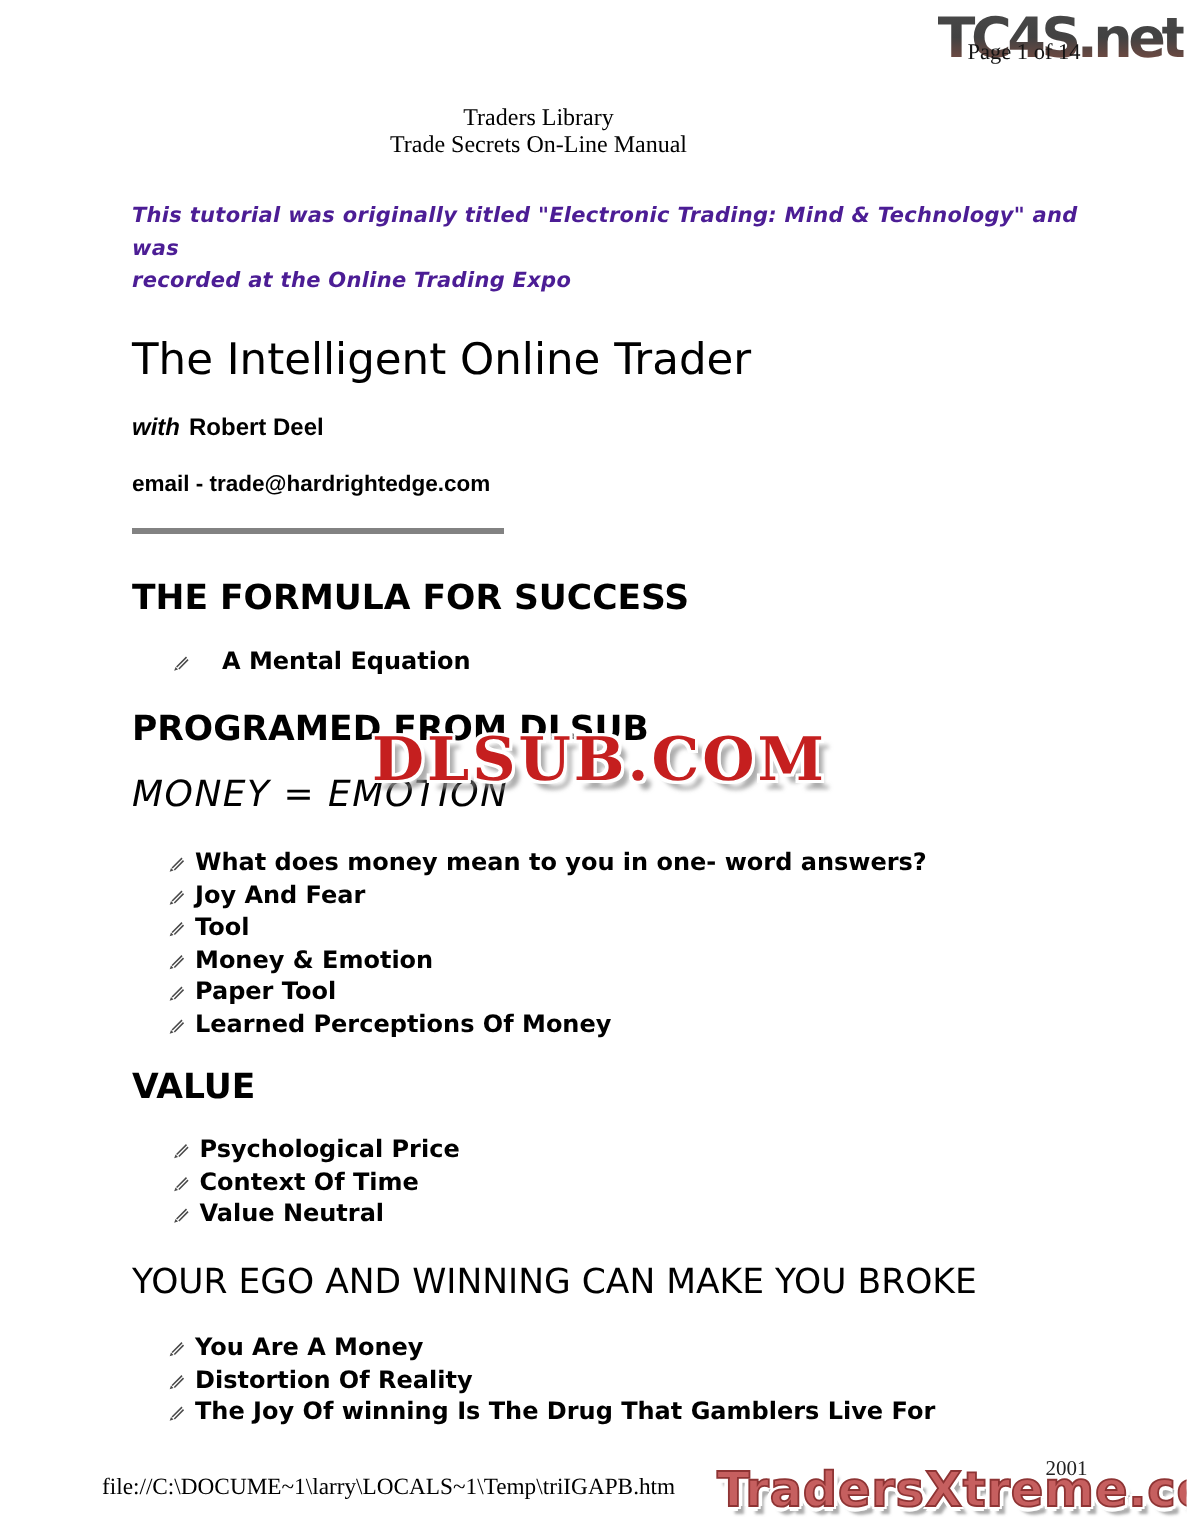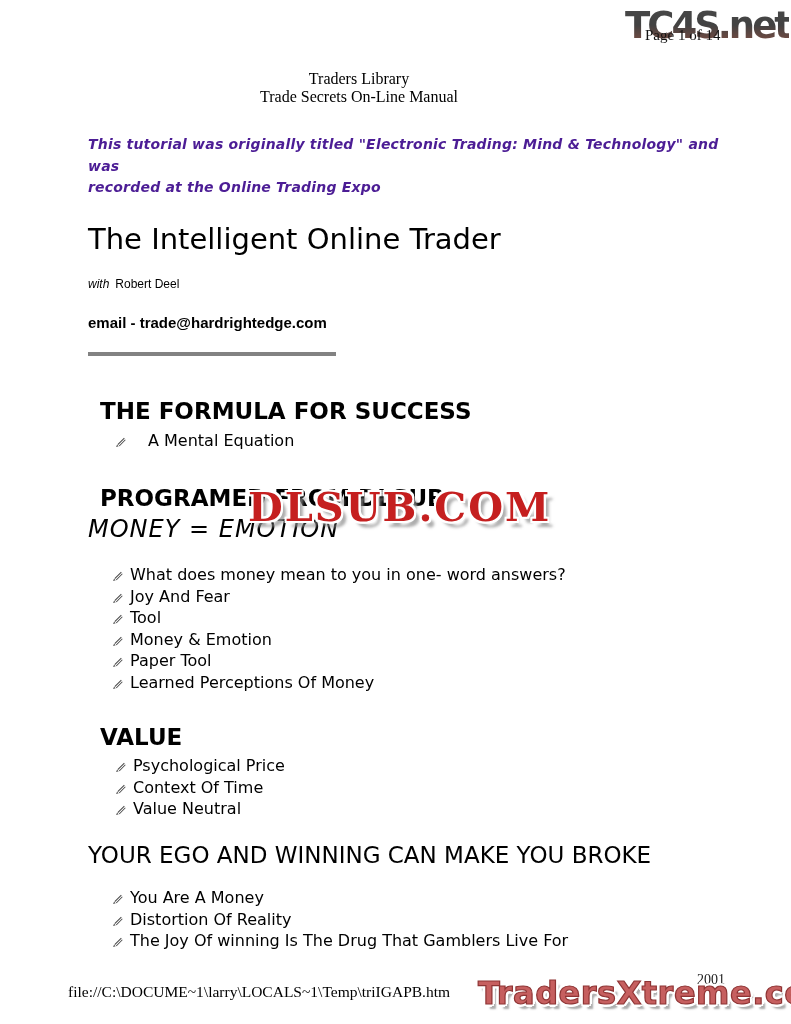--- a/index.html
+++ b/index.html
@@ -33,46 +33,46 @@
     color:#4c1d95; letter-spacing:0.2px;
   }
 
   .doc-title {
     top:222px; left:88px; font-size:29px; line-height:34px;
     color:#000000; font-weight:normal;
   }
 
   .byline {
     top:277px; left:88px; font-family:"Liberation Sans", sans-serif;
-    font-size:12px; font-weight:normal;
+    font-size:16px; font-weight:bold;
   }
   .byline .with { font-style:italic; margin-right:6px; }
 
   .email-line {
     top:314px; left:88px; font-family:"Liberation Sans", sans-serif;
     font-size:15px; font-weight:bold;
   }
 
   .rule { top:352px; left:88px; width:248px; height:4px; background:#828282; }
 
-  .h2 { font-size:23px; font-weight:bold; line-height:28px; margin:12px; }
+  .h2 { font-size:23px; font-weight:bold; line-height:28px; margin:0; }
   .h2-italic { font-size:24px; font-weight:normal; font-style:italic; line-height:30px; letter-spacing:1px; margin:0; }
   .h2-plain { font-size:23px; font-weight:normal; line-height:28px; margin:0; }
 
   .sec0-h { top:385px; left:88px; }
   .sec0-l { top:430px; left:88px; }
   .sec1-h { top:472px; left:88px; }
   .sec2-h { top:514px; left:88px; }
   .sec2-l { top:564px; left:88px; }
   .sec3-h { top:711px; left:88px; }
   .sec3-l { top:755px; left:91px; }
   .sec4-h { top:841px; left:88px; }
   .sec4-l { top:887px; left:88px; }
 
-  ul.bullets { list-style:none; margin:0; padding:0 0 0 24px; }
+  ul.bullets { list-style:none; margin:0; padding:0 0 0 24px;font-weight:bold; }
   ul.bullets li { display:flex; align-items:center; line-height:21.5px; font-size:16px; }
   ul.bullets .bullet { width:11px; margin-right:7px; flex:0 0 auto; transform:translateY(2px); }
   ul.bullets.wide-gap { padding-left:27px; }
   ul.bullets.wide-gap .bullet { margin-right:22px; }
 
   
   .dlsub {
     top:484px; left:248px; z-index:5;
     font-family:"DejaVu Serif", serif; font-weight:900;
     font-size:40px; line-height:46px; letter-spacing:2px; color:#c51f1f;

